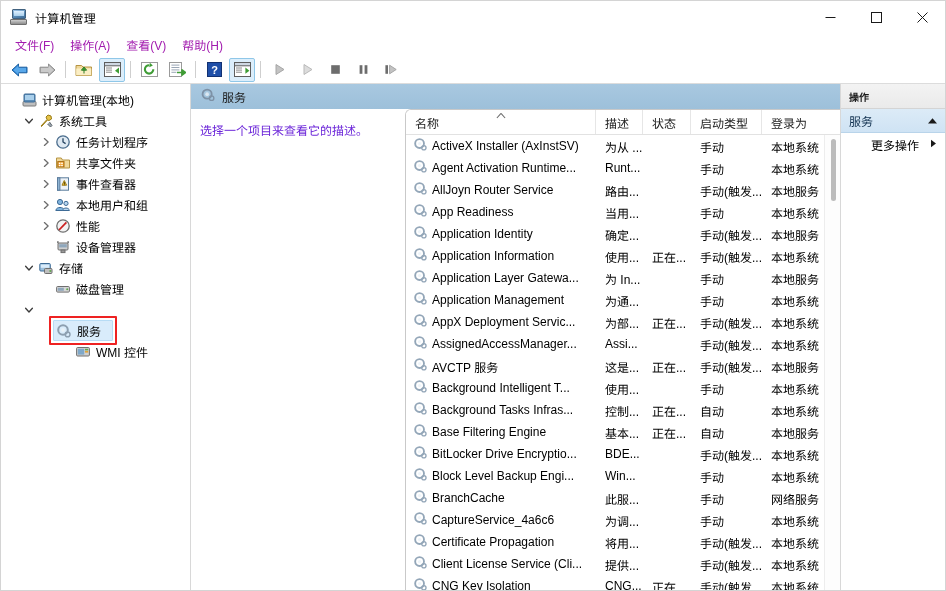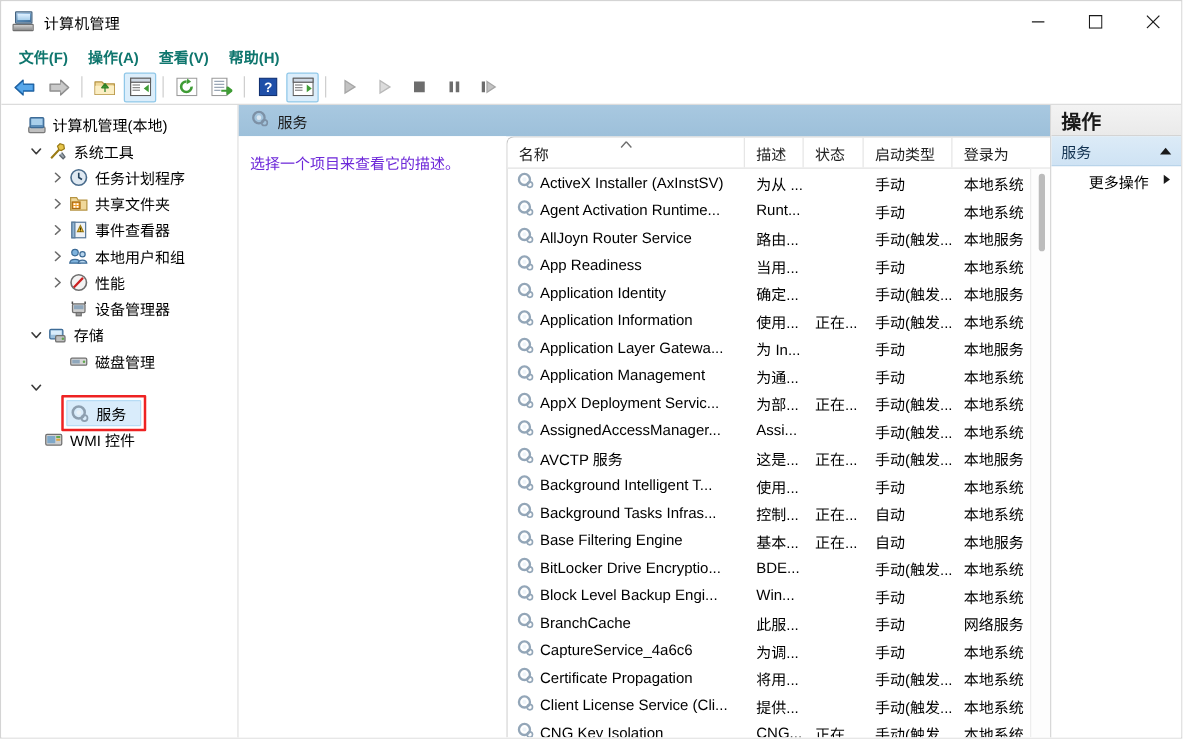--- a/index.html
+++ b/index.html
@@ -69,22 +69,22 @@
 
   
   .menubar {
     height: 23px; flex: 0 0 23px;
     display: flex; align-items: center;
     padding-left: 6px;
     background: #ffffff;
   }
   .menuitem {
     padding: 2px 8px 3px 8px;
-    font-size: 12px; color: #0f766e;
-    cursor: default; white-space: nowrap; font-weight: bold;
+    font-size: 12px; color: #a21caf;
+    cursor: default; white-space: nowrap;
   }
 
   
   .toolbar {
     height: 28px; flex: 0 0 28px;
     display: flex; align-items: center;
     padding-left: 4px;
     background: #ffffff;
     border-bottom: 1px solid #dcdcdc;
   }
@@ -233,21 +233,21 @@
     width: 104px; flex: 0 0 104px;
     background: #ffffff;
     display: flex; flex-direction: column;
   }
   .act-head {
     height: 25px; flex: 0 0 25px;
     background: linear-gradient(180deg,#f3f3f3 0%, #eaeaea 100%);
     border-bottom: 1px solid #d4d4d4;
     display: flex; align-items: center;
     padding-left: 8px;
-    font-size: 16px; font-weight: bold; color: #1a1a1a;
+    font-size: 10px; font-weight: bold; color: #1a1a1a;
   }
   .act-group {
     height: 24px; flex: 0 0 24px;
     background: linear-gradient(180deg,#dcebf7 0%, #cfe3f4 100%);
     border-bottom: 1px solid #b9d4ea;
     display: flex; align-items: center;
     padding: 0 7px 0 8px;
     font-size: 12px; color: #10304f;
     cursor: default;
   }
@@ -564,21 +564,21 @@
             <span class="chev"></span>
             <span class="sel-bg" style="display: flex; align-items: center; padding: 1px 6px 1px 2px;">
               <span class="tico"><svg xmlns="http://www.w3.org/2000/svg" width="16" height="16" viewBox="0 0 16 16">
                   <circle cx="7" cy="7" r="4.8" fill="none" stroke="#8d9fb0" stroke-width="2"></circle>
                   <circle cx="7" cy="7" r="1.9" fill="#e9f1f7"></circle>
                   <circle cx="11.6" cy="11.4" r="2.4" fill="none" stroke="#8d9fb0" stroke-width="1.4"></circle>
                 </svg></span>
               <span class="tlabel">服务</span>
             </span>
           </div>
-          <div class="tnode" style="padding-left: 18px;">
+          <div class="tnode" style="padding-left: 58px;">
             <span class="chev"></span>
             <span style="display: flex; align-items: center; padding: 1px 6px 1px 2px;">
               <span class="tico"><svg xmlns="http://www.w3.org/2000/svg" width="16" height="16" viewBox="0 0 16 16">
                   <rect x="1.6" y="3.5" width="12.8" height="8.5" rx="1" fill="#d0d0d0" stroke="#6f6f6f"></rect>
                   <rect x="2.8" y="4.8" width="6.4" height="5.8" fill="#7fa8c9"></rect>
                   <rect x="10" y="4.8" width="3.2" height="1.6" fill="#5fa84e"></rect>
                   <rect x="10" y="7" width="3.2" height="1.6" fill="#e0a33a"></rect>
                 </svg></span>
               <span class="tlabel">WMI 控件</span>
             </span>

